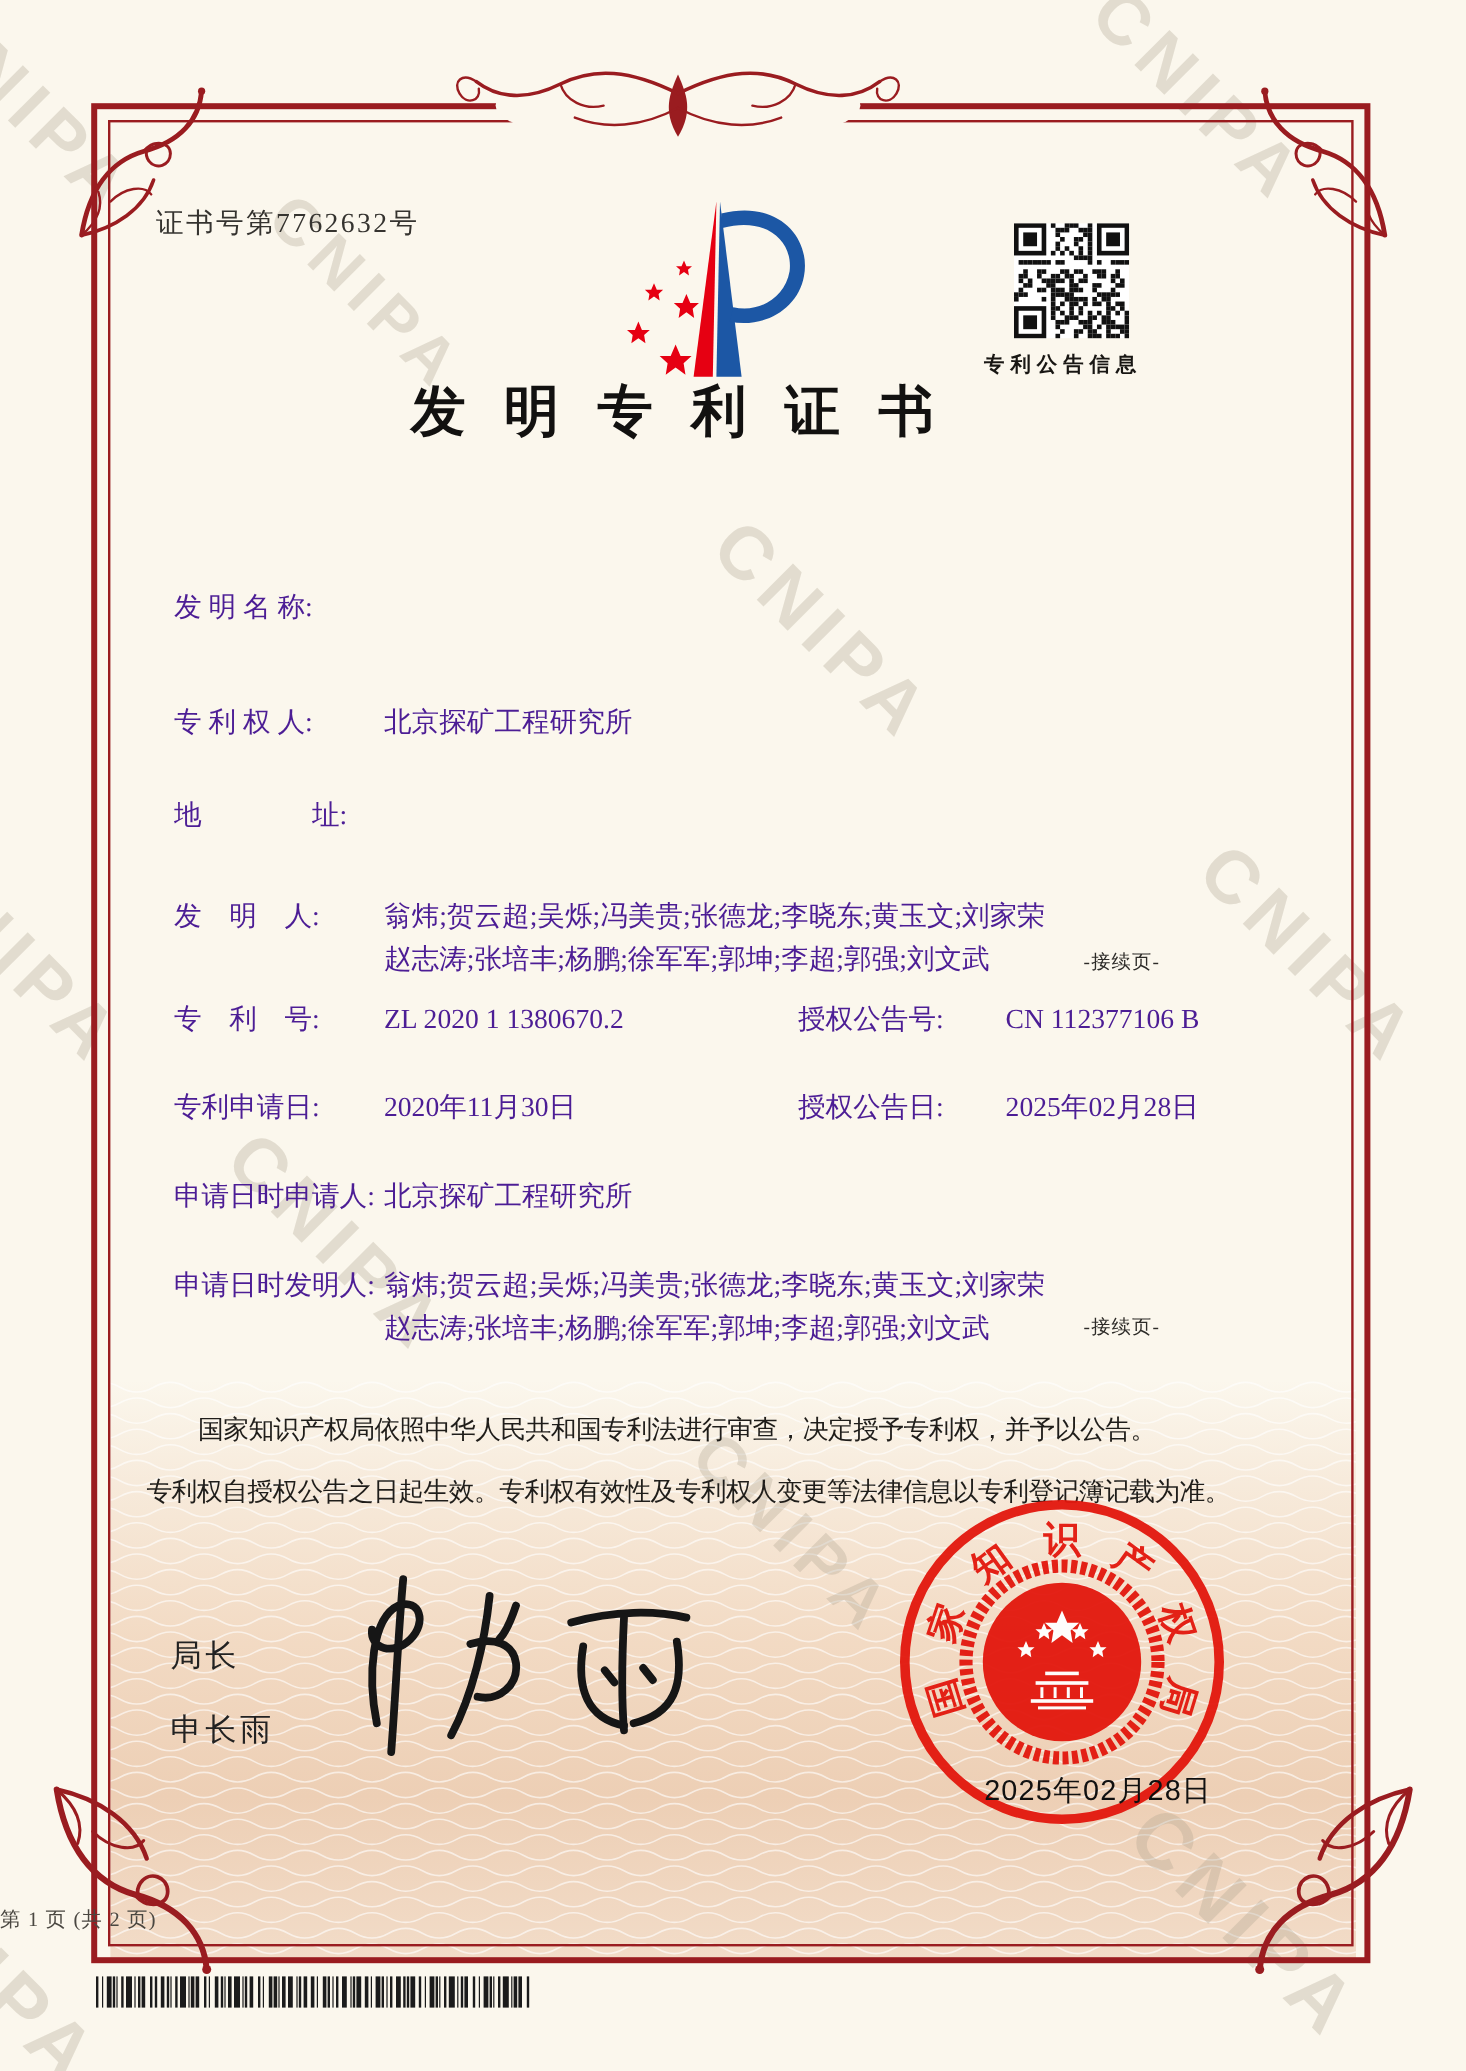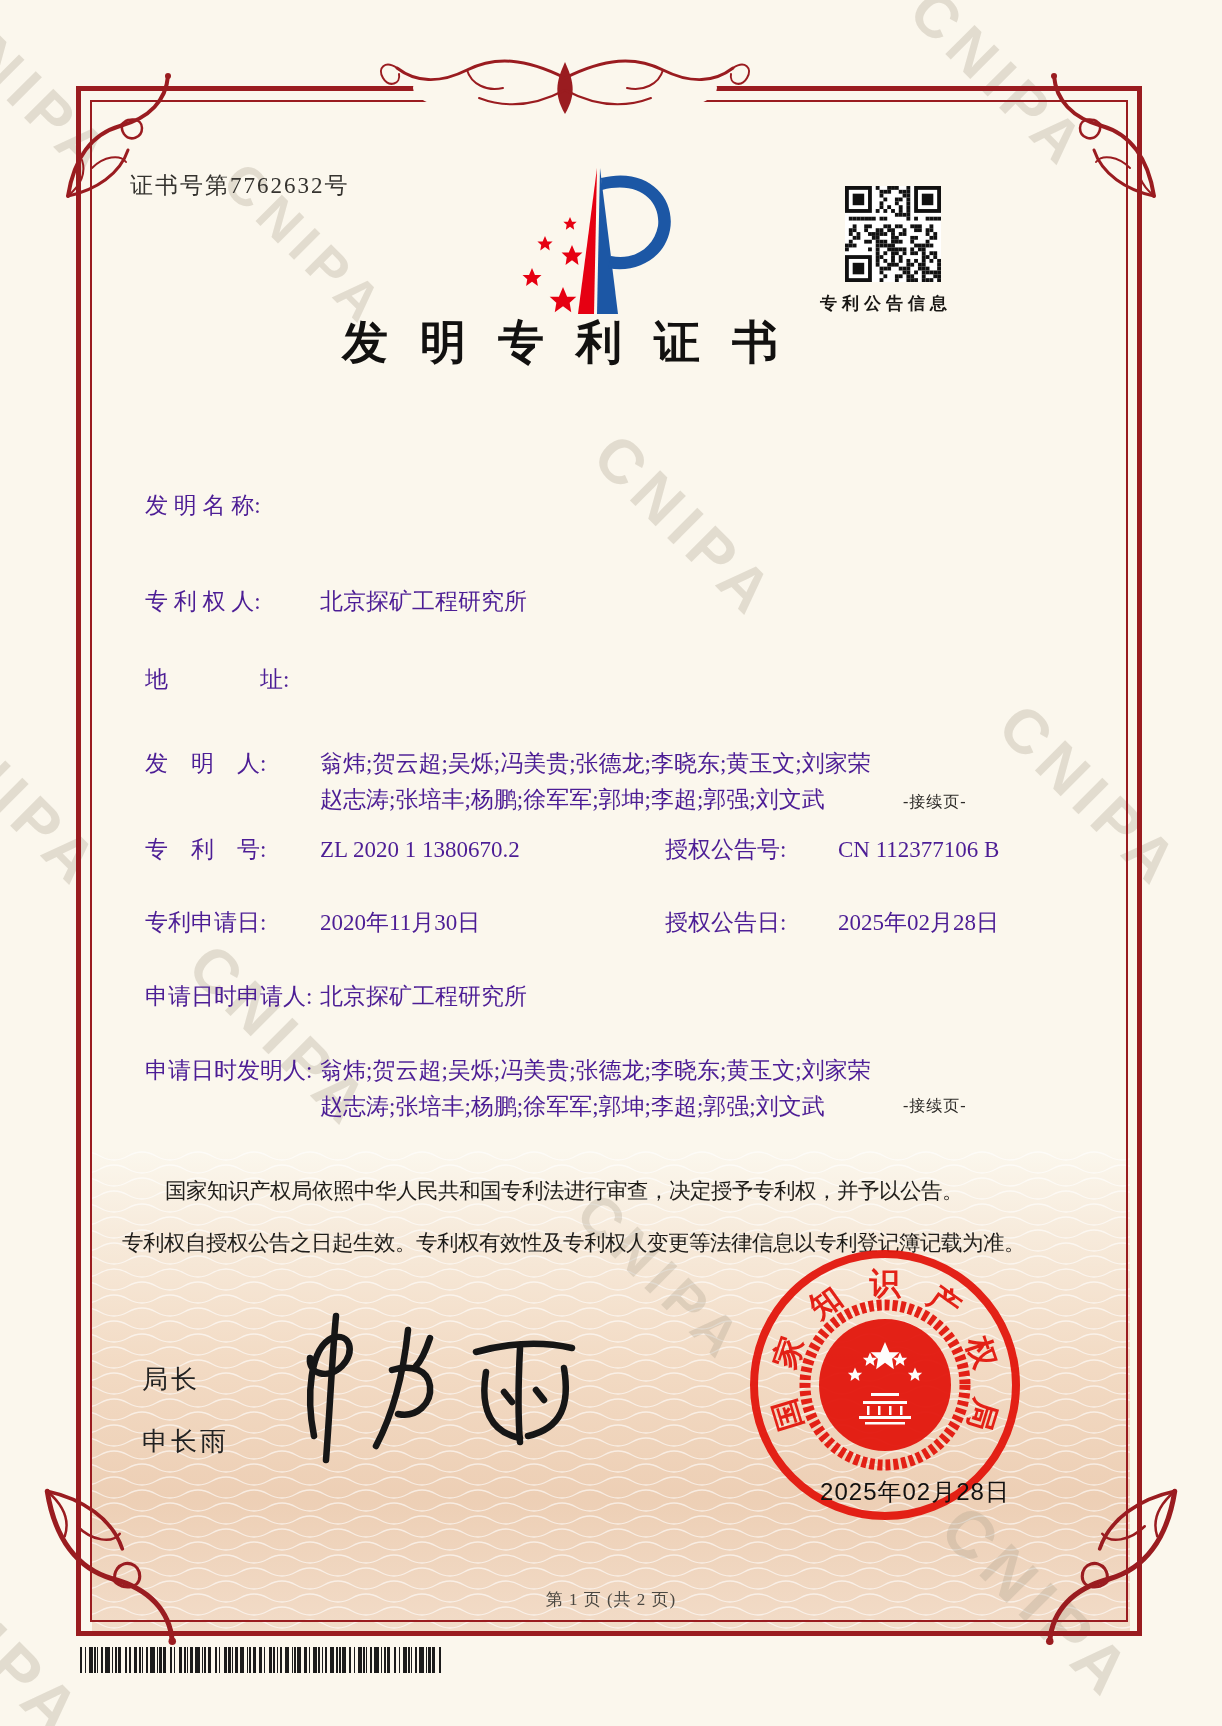--- a/index.html
+++ b/index.html
@@ -37,21 +37,21 @@
   .sig-label{position:absolute;left:142px;z-index:5;font-family:"Liberation Sans","DejaVu Sans",sans-serif;
      font-size:26px;color:#222;letter-spacing:3px}
   #sig{position:absolute;left:280px;top:1308px;z-index:5}
   #sig path{stroke:#161616;stroke-width:6.5;fill:none;stroke-linecap:round;stroke-linejoin:round}
   
   #seal{position:absolute;left:745px;top:1245px;z-index:6;opacity:.95}
   #seal-chars text{fill:#e3170d;font-size:31px;font-weight:700;font-family:"Liberation Serif",serif}
   #sealdate{position:absolute;left:795px;top:1476px;width:240px;z-index:7;text-align:center;
      font-family:"Liberation Sans","DejaVu Sans",sans-serif;font-size:24px;color:#101010;letter-spacing:1px}
   
-  #pageinfo{position:absolute;left:0;top:1588px;width:1222px;z-index:4;text-align:center;
+  #pageinfo{position:absolute;left:0;top:1588px;width:1222px;z-index:4;
      font-size:17px;color:#4a4741;letter-spacing:1px}
   #barcode{position:absolute;left:80px;top:1647px;width:370px;height:26px;z-index:4}
   #barcode i{position:absolute;top:0;bottom:0;background:#1b1b1b}
   #toporn{position:absolute;left:375px;top:46px;z-index:4}
 </style>
 </head>
 <body>
 
 <div class="page">
 

